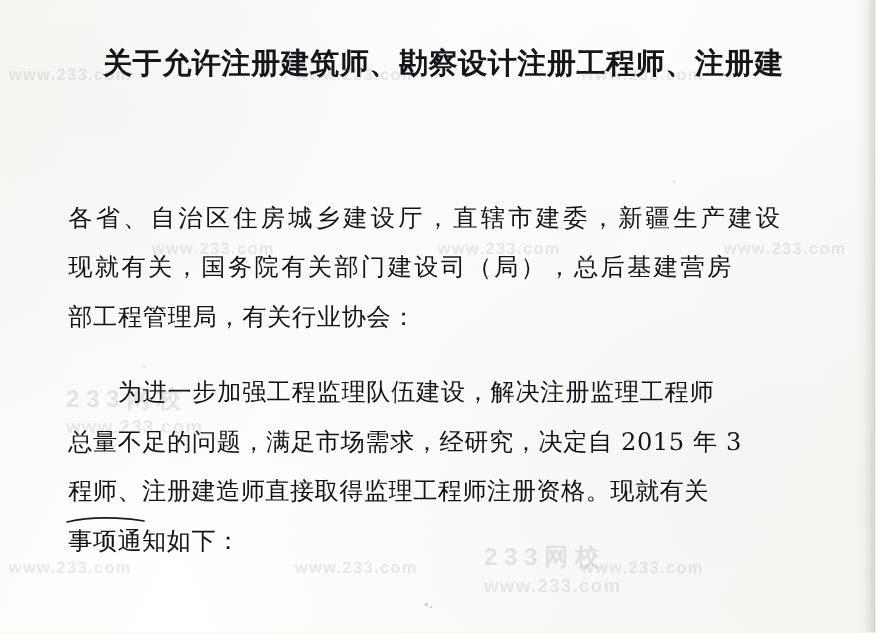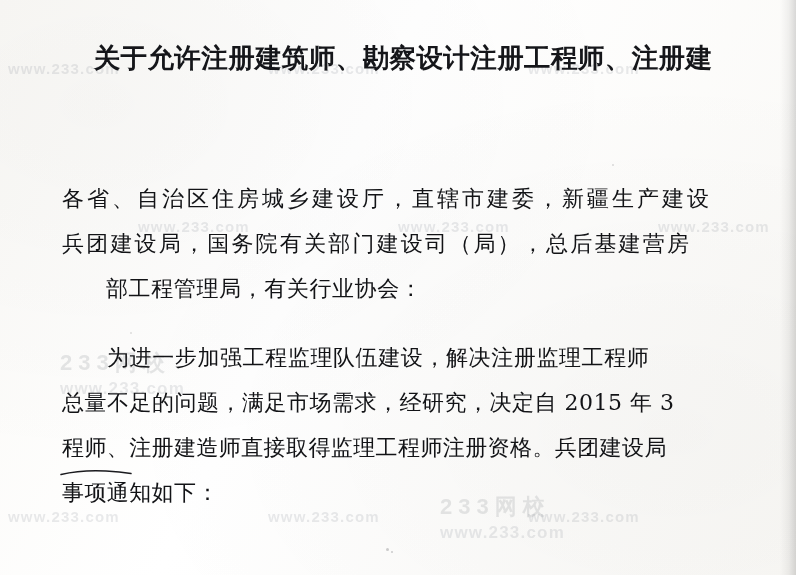--- a/index.html
+++ b/index.html
@@ -84,21 +84,21 @@
 
   #addressee {
     top: 176px;
   }
   #addressee .ln {
     display: block;
     white-space: nowrap;
   }
   #addressee .ln.j1 { letter-spacing: 3.0px; }
   #addressee .ln.j2 { letter-spacing: 2.2px; }
-  #addressee .ln.j3 { letter-spacing: 0.6px; margin-left: 44px; }
+  #addressee .ln.j3 { letter-spacing: 0.6px; }
 
   #para1 {
     top: 335px;
   }
   #para1 .ln {
     display: block;
     white-space: nowrap;
   }
   #para1 .ln.p1 { text-indent: 45px; letter-spacing: 0.6px; }
   #para1 .ln.p2 { letter-spacing: 0.5px; }
@@ -196,28 +196,28 @@
   </div>
 
   <div id="content">
 
     <div class="doc-title">
       <span class="line l1">关于允许注册建筑师、勘察设计注册工程师、注册建</span>
     </div>
 
     <div class="body-block" id="addressee">
       <span class="ln j1">各省、自治区住房城乡建设厅，直辖市建委，新疆生产建设</span>
-      <span class="ln j2">兵团建设局，国务院有关部门建设司（局），总后基建营房</span>
+      <span class="ln j2">现就有关，国务院有关部门建设司（局），总后基建营房</span>
       <span class="ln j3">部工程管理局，有关行业协会：</span>
     </div>
 
     <div class="body-block" id="para1">
       <span class="ln p1">为进一步加强工程监理队伍建设，解决注册监理工程师</span>
       <span class="ln p2">总量不足的问题，满足市场需求，经研究，决定自 2015 年 3</span>
-      <span class="ln p4">程师、注册建造师直接取得监理工程师注册资格。兵团建设局</span>
+      <span class="ln p4">程师、注册建造师直接取得监理工程师注册资格。现就有关</span>
       <span class="ln p5">事项通知如下：</span>
     </div>
 
     <svg id="hand-underline" viewBox="0 0 72 9" preserveAspectRatio="none">
       <path d="M1,6.5 C14,3.4 30,2.2 46,3.0 C56,3.5 64,4.4 71,5.6" fill="none" stroke="#1a1a1e" stroke-width="1.5" stroke-linecap="round"></path>
     </svg>
 
     <div class="speck" style="left:386px; top:548px; width:3px; height:3px;"></div>
     <div class="speck" style="left:391px; top:551px; width:2px; height:2px;"></div>
     <div class="speck" style="left:612px; top:164px; width:2px; height:2px; background:rgba(60,60,65,0.18);"></div>

